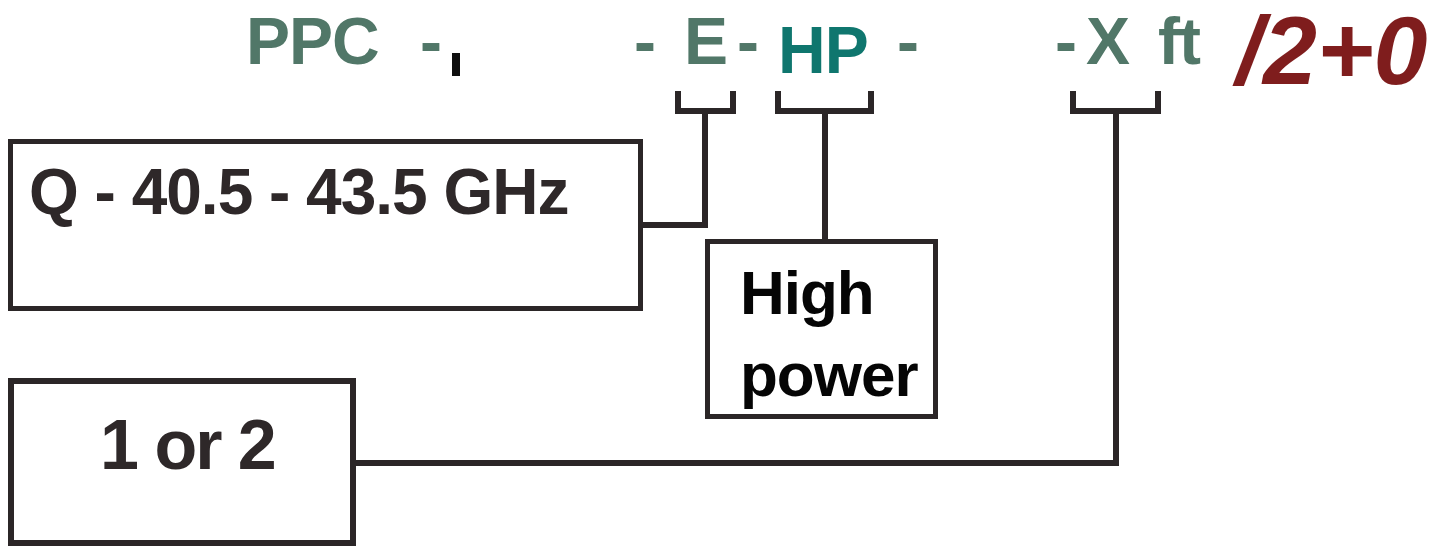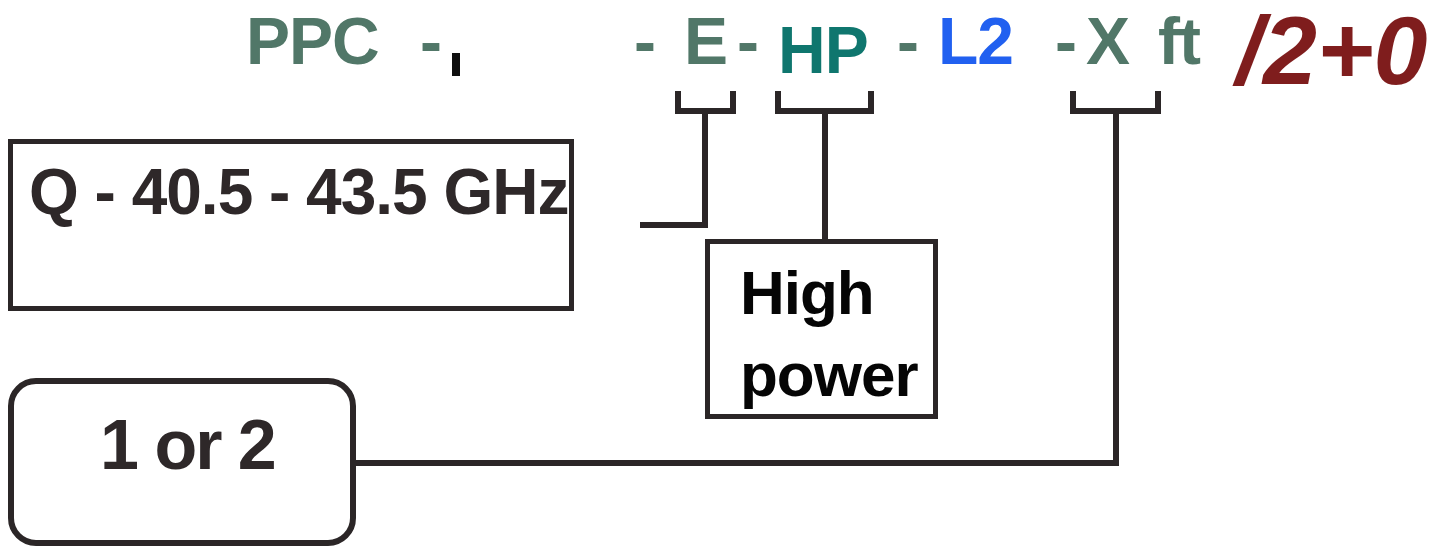--- a/index.html
+++ b/index.html
@@ -73,53 +73,52 @@
   
   .box {
     position: absolute;
     box-sizing: border-box;
     border: 5px solid #2b2627;
     background: #ffffff;
     font-weight: 700;
     color: #2e2829;
   }
   .box-band {
-    left: 8px; top: 139px; width: 566px; height: 172px;
+    left: 8px; top: 139px; width: 635px; height: 172px;
     padding: 8px 0 0 16px;
     font-size: 64px; line-height: 80px; letter-spacing: -1px;
     white-space: nowrap;
   }
   .box-power {
     left: 705px; top: 239px; width: 233px; height: 180px;
     padding: 8px 0 0 30px;
     font-size: 62px; line-height: 82px; letter-spacing: -1px;
     color: #050505;
   }
   .box-channel {
     left: 8px; top: 378px; width: 348px; height: 168px;
     border-width: 6px;
     padding: 26px 0 0 86px;
-    font-size: 70px; line-height: 1; letter-spacing: -2px; border-radius: 28px;
+    font-size: 70px; line-height: 1; letter-spacing: -2px;
   }
   .box-line { display: block; }
 </style>
 </head>
 <body>
 
 <div class="stage">
 
   <span class="seg seg-prefix c-green">PPC</span>
   <span class="seg seg-dash1 c-green">-</span>
   <div class="stray-tick"></div>
   <span class="seg seg-dash2 c-green">-</span>
   <span class="seg seg-band c-green">E</span>
   <span class="seg seg-dash3 c-green">-</span>
   <span class="seg seg-power c-orange">HP</span>
   <span class="seg seg-dash4 c-green">-</span>
-  <span class="seg seg-iface c-blue">L2</span>
   <span class="seg seg-dash5 c-green">-</span>
   <span class="seg seg-length c-green">X</span>
   <span class="seg seg-unit c-green">ft</span>
   <span class="seg seg-suffix c-black">/2+0</span>
 
   <div class="bracket bracket-band"></div>
   <div class="bracket bracket-power"></div>
   <div class="bracket bracket-length"></div>
 
   <div class="vline stem-band"></div>

